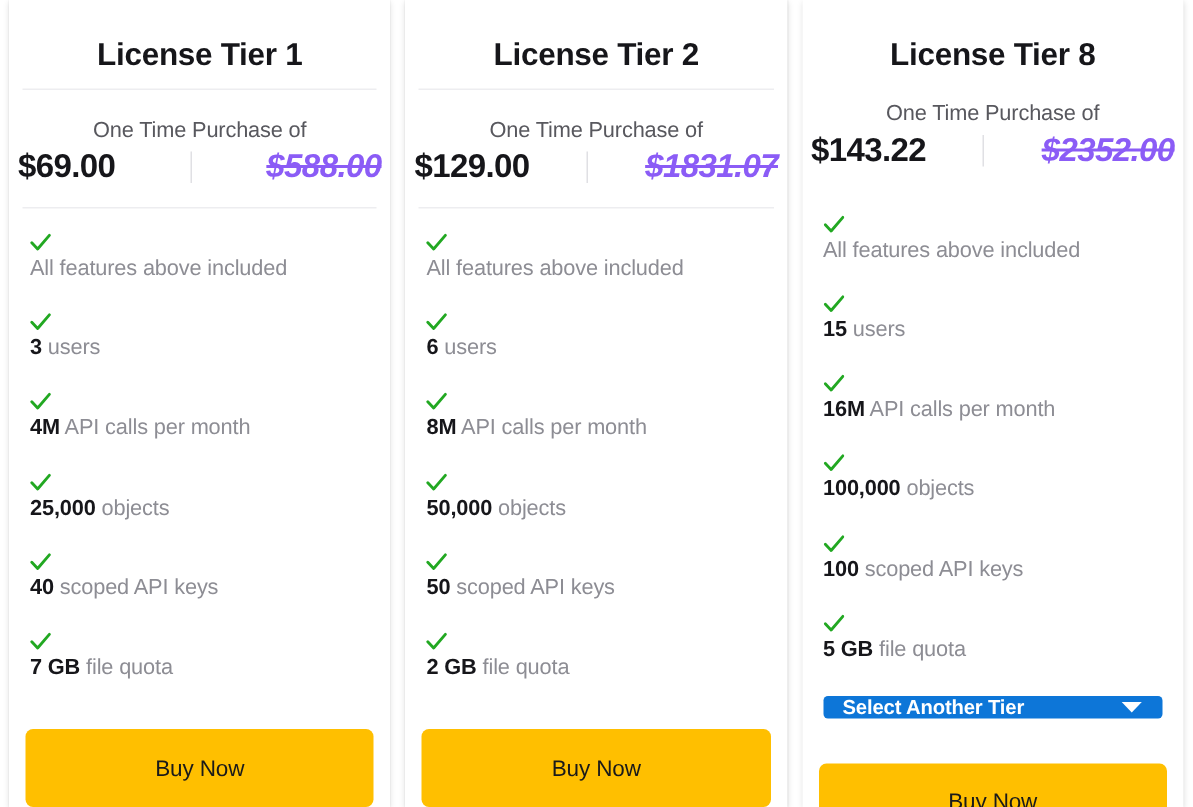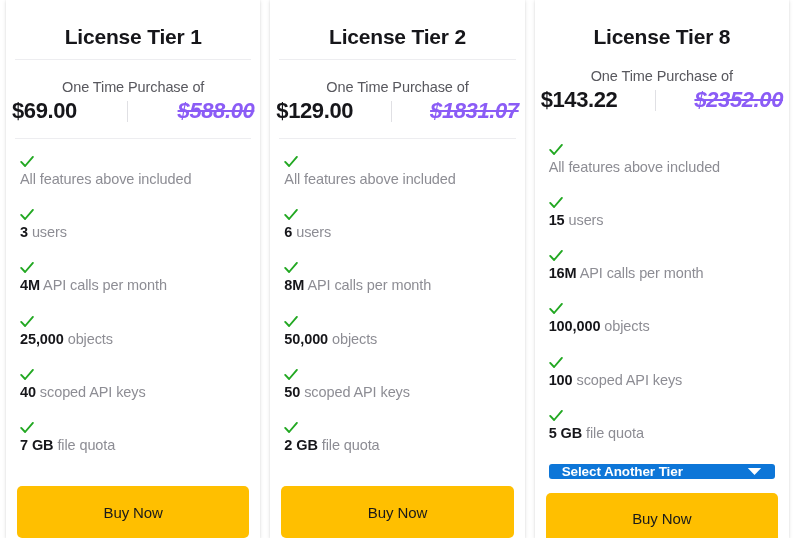--- a/index.html
+++ b/index.html
@@ -121,21 +121,21 @@
     letter-spacing: -0.1px;
     min-width: 0;
   }
 
   .feature-text .emph {
     color: #16161a;
     font-weight: bold;
   }
 
   .tier-select {
-    margin: 4px 14px 0 14px;
+    margin: 4px 14px 16px 14px;
     background: #0d76d8;
     border: none;
     border-radius: 3px;
     height: 34px;
     display: flex;
     align-items: center;
     justify-content: space-between;
     padding: 0 13px;
     cursor: pointer;
     font-family: inherit;

